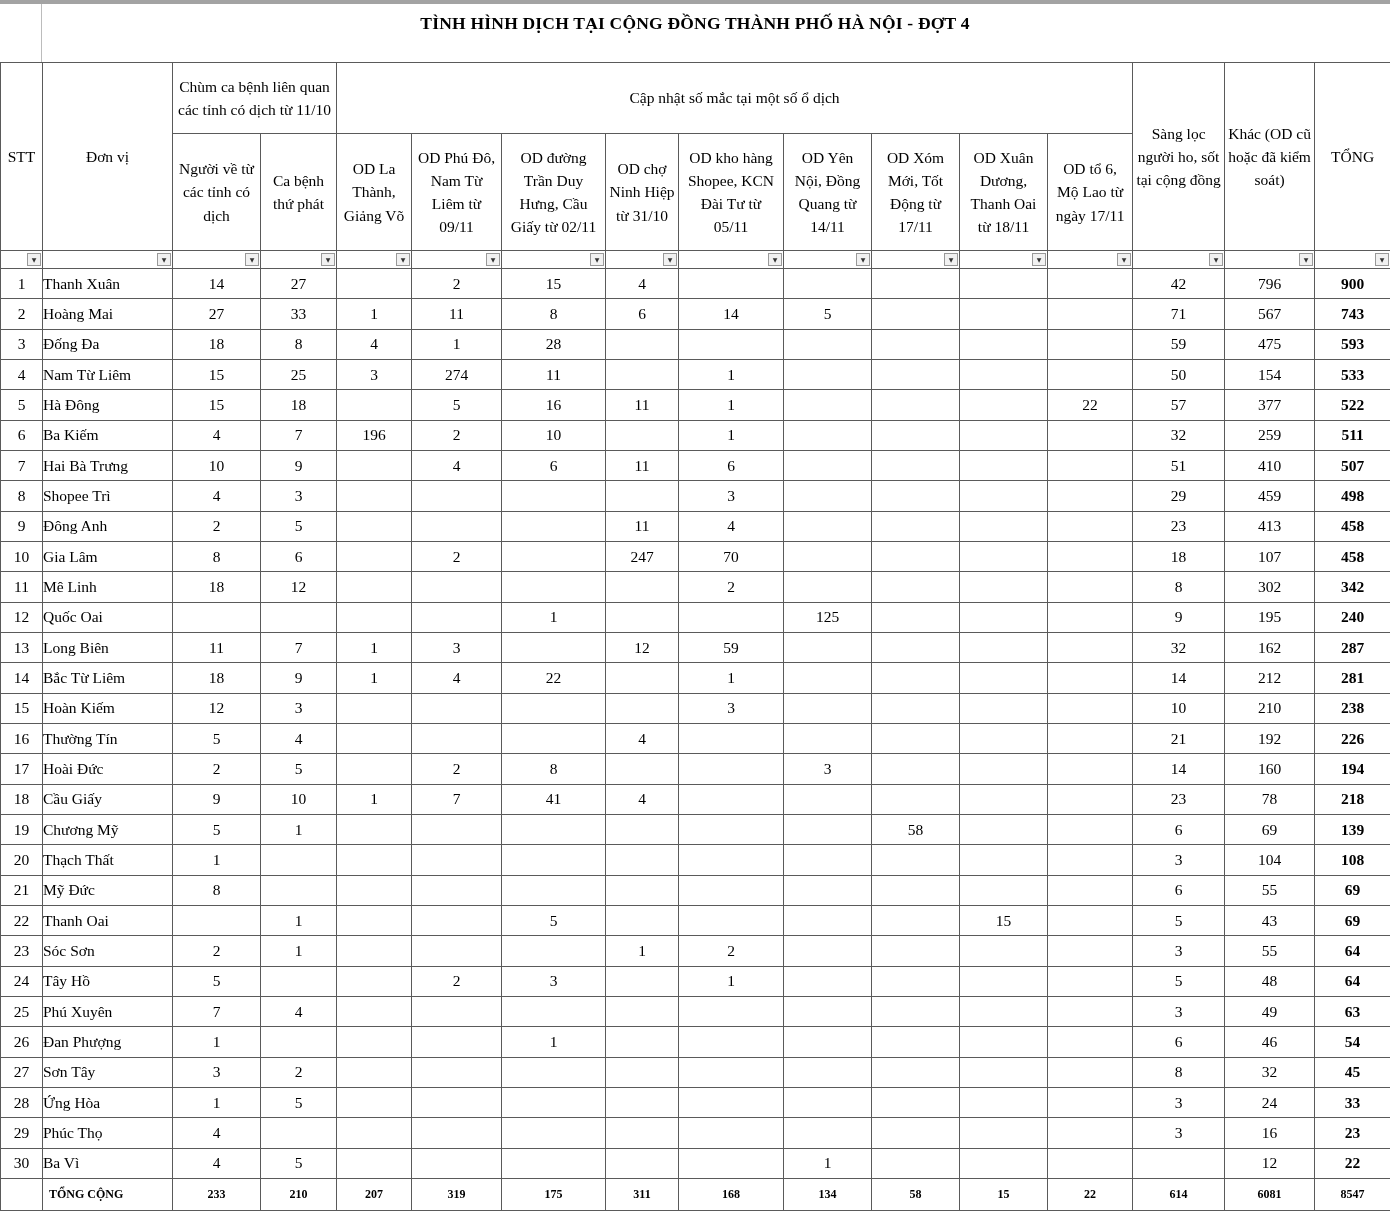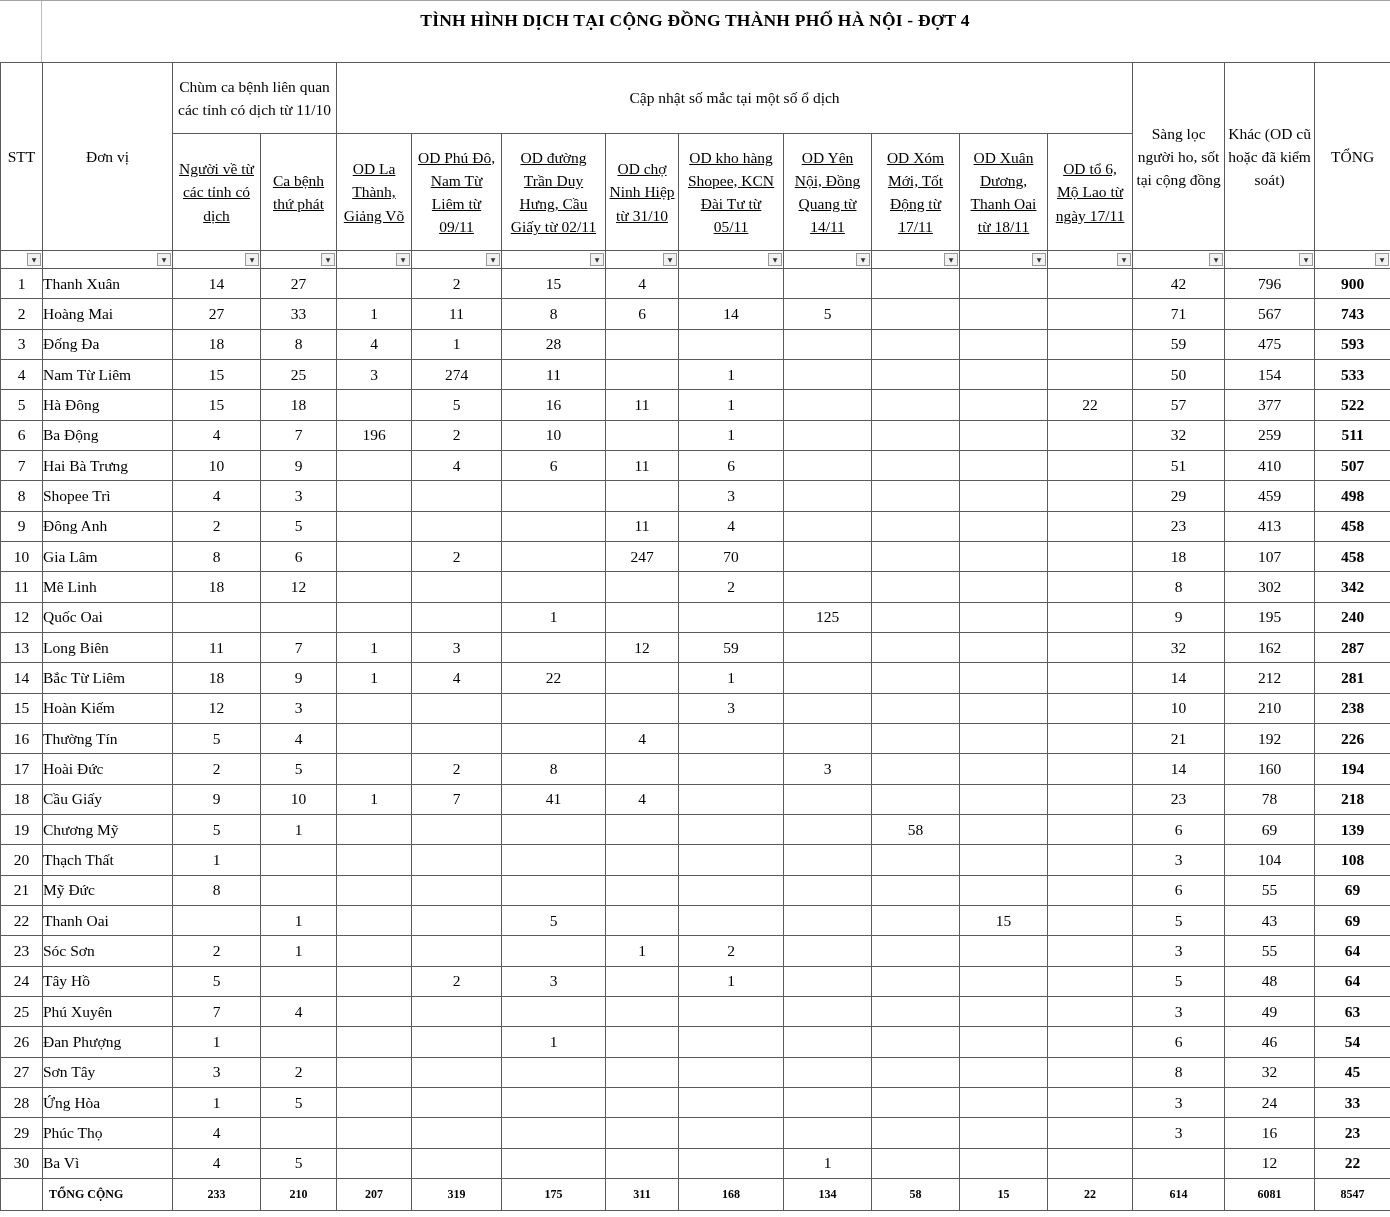--- a/index.html
+++ b/index.html
@@ -1,34 +1,34 @@
 <!DOCTYPE html>
 <html><head>
 <meta charset="utf-8">
 <style>
   * { box-sizing: border-box; }
   html,body { margin:0; padding:0; background:#ffffff; }
   .sheet {
     width:1390px; height:1217px; overflow:hidden; background:#fff;
     font-family:"Liberation Serif","DejaVu Serif",serif; color:#000;
   }
-  .title-block { position:relative; height:62px; border-top:1px solid #a3a3a3; }
+  .title-block { position:relative; height:62px; border-top:4px solid #a3a3a3; }
   .title-gridline { position:absolute; left:41px; top:0; bottom:0; width:1px; background:#bcbcbc; }
   .title-main { text-align:center; font-weight:bold; font-size:17.5px; padding-top:9px; letter-spacing:.2px; }
   .title-sub  { text-align:center; font-size:15px; margin-top:4px; }
 
   table.grid { border-collapse:collapse; table-layout:fixed; width:1390px; }
   .grid th, .grid td {
     border:1px solid #5a5a5a; padding:0 3px; text-align:center; vertical-align:middle;
     font-weight:normal; overflow:hidden;
   }
   .grid thead th { font-size:15.5px; line-height:1.5; }
   .bold { font-weight:bold; }
   tr.h1 { height:71px; }
-  tr.h2 { height:117px;text-decoration:underline; }
+  tr.h2 { height:117px; }
   tr.filter-row { height:18px; }
   tr.filter-row td { position:relative; padding:0; }
   .fbtn {
     position:absolute; right:1px; bottom:2px; width:14px; height:13px;
     background:#f1f1f1; border:1px solid #999;
     display:flex; align-items:center; justify-content:center; cursor:pointer;
   }
   .fbtn .arr { font-size:6px; line-height:1; color:#333; font-family:"DejaVu Sans",sans-serif; }
   tbody td { font-size:15.5px; height:30.33px; }
   td.name-cell { text-align:left; padding-left:0; }
@@ -258,21 +258,21 @@
           <td></td>
           <td></td>
           <td></td>
           <td>22</td>
           <td>57</td>
           <td>377</td>
           <td class="tong-cell">522</td>
         </tr>
         <tr class="data-row">
           <td>6</td>
-          <td class="name-cell">Ba Động</td>
+          <td class="name-cell">Ba Kiếm</td>
           <td>4</td>
           <td>7</td>
           <td>196</td>
           <td>2</td>
           <td>10</td>
           <td></td>
           <td>1</td>
           <td></td>
           <td></td>
           <td></td>

